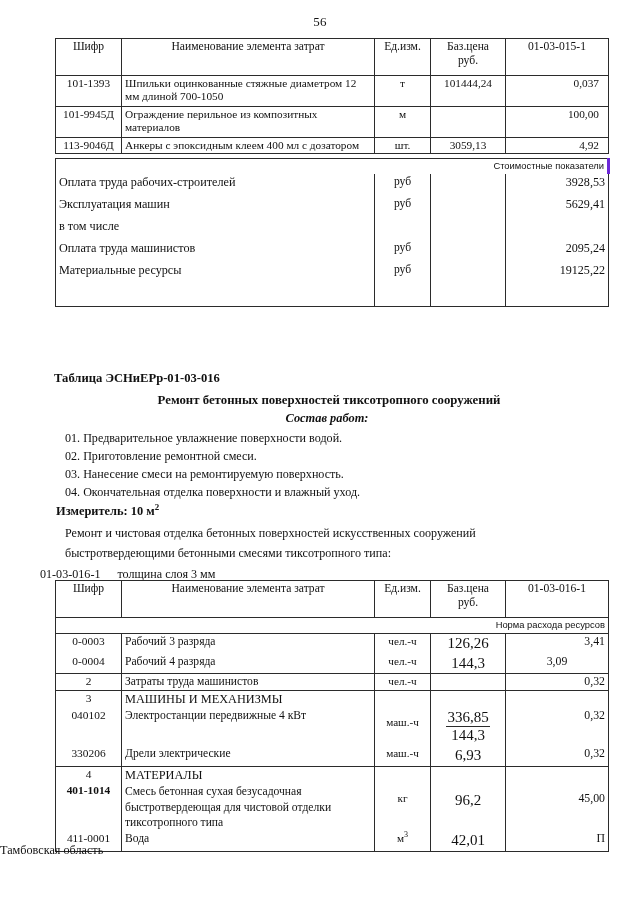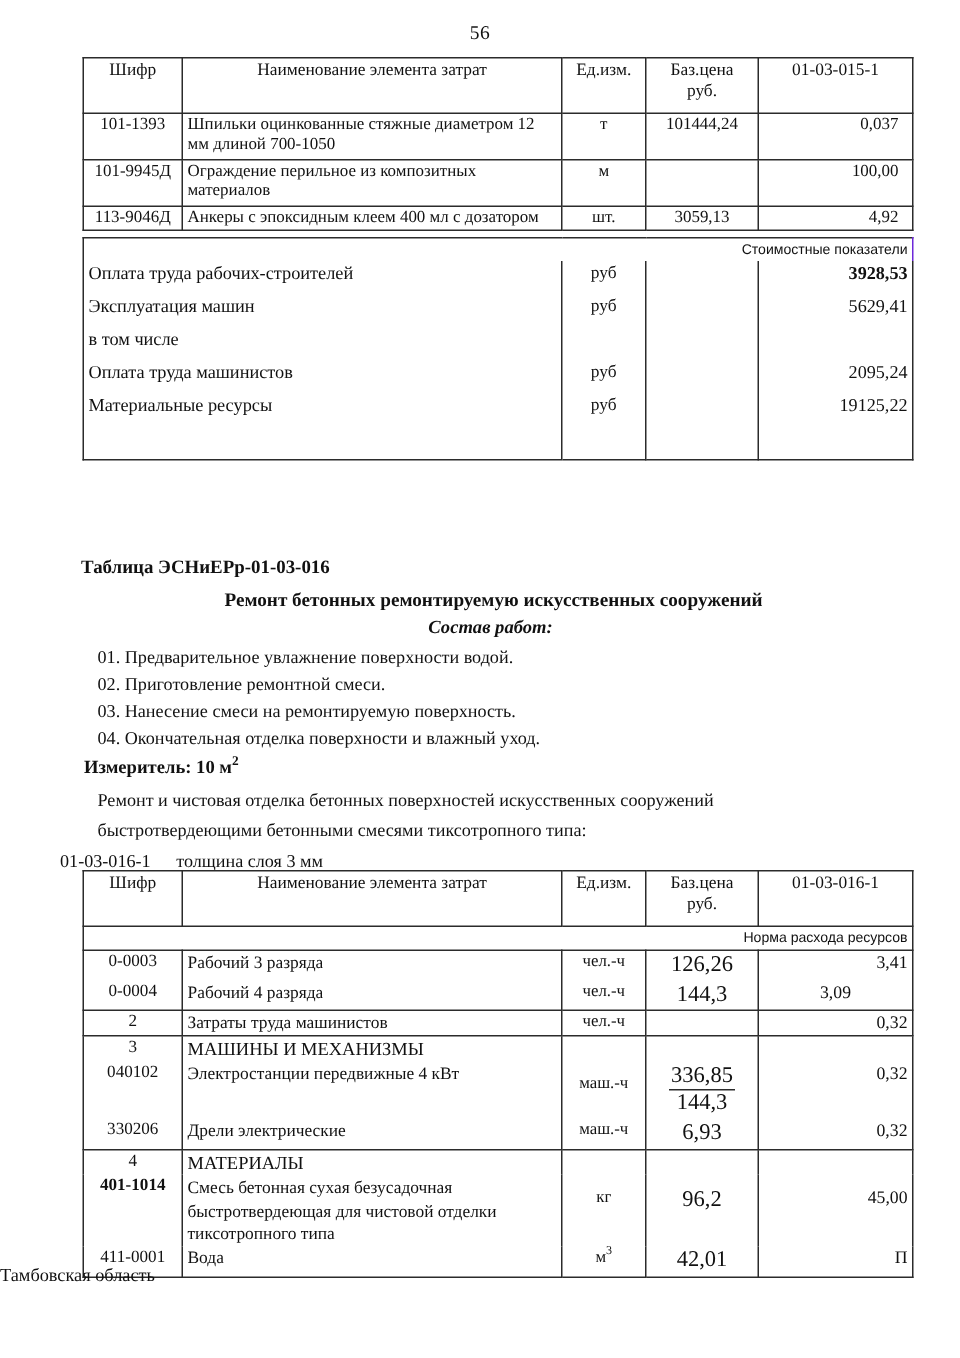--- a/index.html
+++ b/index.html
@@ -243,28 +243,28 @@
     <table class="doc-table" id="table1b" style="margin-top:4px;">
       <colgroup>
         <col class="c1" style="width:66px">
           <col class="c2" style="width:253px">
         <col class="c3" style="width:56px">
           <col class="c4" style="width:75px">
           <col class="c5" style="width:103px">
       </colgroup>
       <tbody>
         <tr>
-          <td class="band-cell" colspan="5" style="border-left:1px solid #2b2b2b;border-right:1px solid #6d28d9;border-top:1px solid #2b2b2b;border-bottom:none;">Стоимостные показатели</td>
+          <td class="band-cell" colspan="5" style="border-left:1px solid #2b2b2b;border-right:3px solid #6d28d9;border-top:1px solid #2b2b2b;border-bottom:none;">Стоимостные показатели</td>
         </tr>
 
         <tr class="summary-row">
           <td class="summary-label bold" colspan="2" style="border-right:none;border-top:none;border-bottom:none;">Оплата труда рабочих-строителей</td>
           <td class="summary-unit bold" style="border-bottom:none;border-top:none;">руб</td>
           <td style="border-bottom:none;border-top:none;"></td>
-          <td class="summary-val bold" style="border-bottom:none;border-top:none;font-weight:bold;">3928,53</td>
+          <td class="summary-val bold" style="border-bottom:none;border-top:none;">3928,53</td>
         </tr>
 
         <tr class="summary-row">
           <td class="summary-label bold" colspan="2" style="border-right:none;border-top:none;border-bottom:none;">Эксплуатация машин</td>
           <td class="summary-unit bold" style="border-bottom:none;border-top:none;">руб</td>
           <td style="border-bottom:none;border-top:none;"></td>
           <td class="summary-val bold" style="border-bottom:none;border-top:none;">5629,41</td>
         </tr>
 
         <tr class="summary-row">
@@ -294,21 +294,21 @@
           <td style="border-top:none;"></td>
           <td style="border-top:none;"></td>
           <td style="border-top:none;"></td>
         </tr>
       </tbody>
     </table>
   </div>
 
   <div id="prose">
     <div class="tbl-title">Таблица  ЭСНиЕРр-01-03-016</div>
-    <div class="work-title">Ремонт бетонных ремонтируемую искусственных сооружений</div>
+    <div class="work-title">Ремонт бетонных поверхностей тиксотропного сооружений</div>
     <div class="sostav">Состав работ:</div>
     <div class="step">01. Предварительное увлажнение поверхности водой.</div>
     <div class="step">02. Приготовление ремонтной смеси.</div>
     <div class="step">03. Нанесение смеси на ремонтируемую поверхность.</div>
     <div class="step">04. Окончательная отделка поверхности и влажный уход.</div>
     <div class="izmer"><span>Измеритель: 10 м</span><sup class="sup">2</sup></div>
     <div class="desc">Ремонт и чистовая отделка бетонных поверхностей искусственных сооружений</div>
     <div class="desc">быстротвердеющими бетонными смесями тиксотропного типа:</div>
     <div class="code-line"><span>01-03-016-1</span><span class="gap"></span><span>толщина слоя 3 мм</span></div>
   </div>

